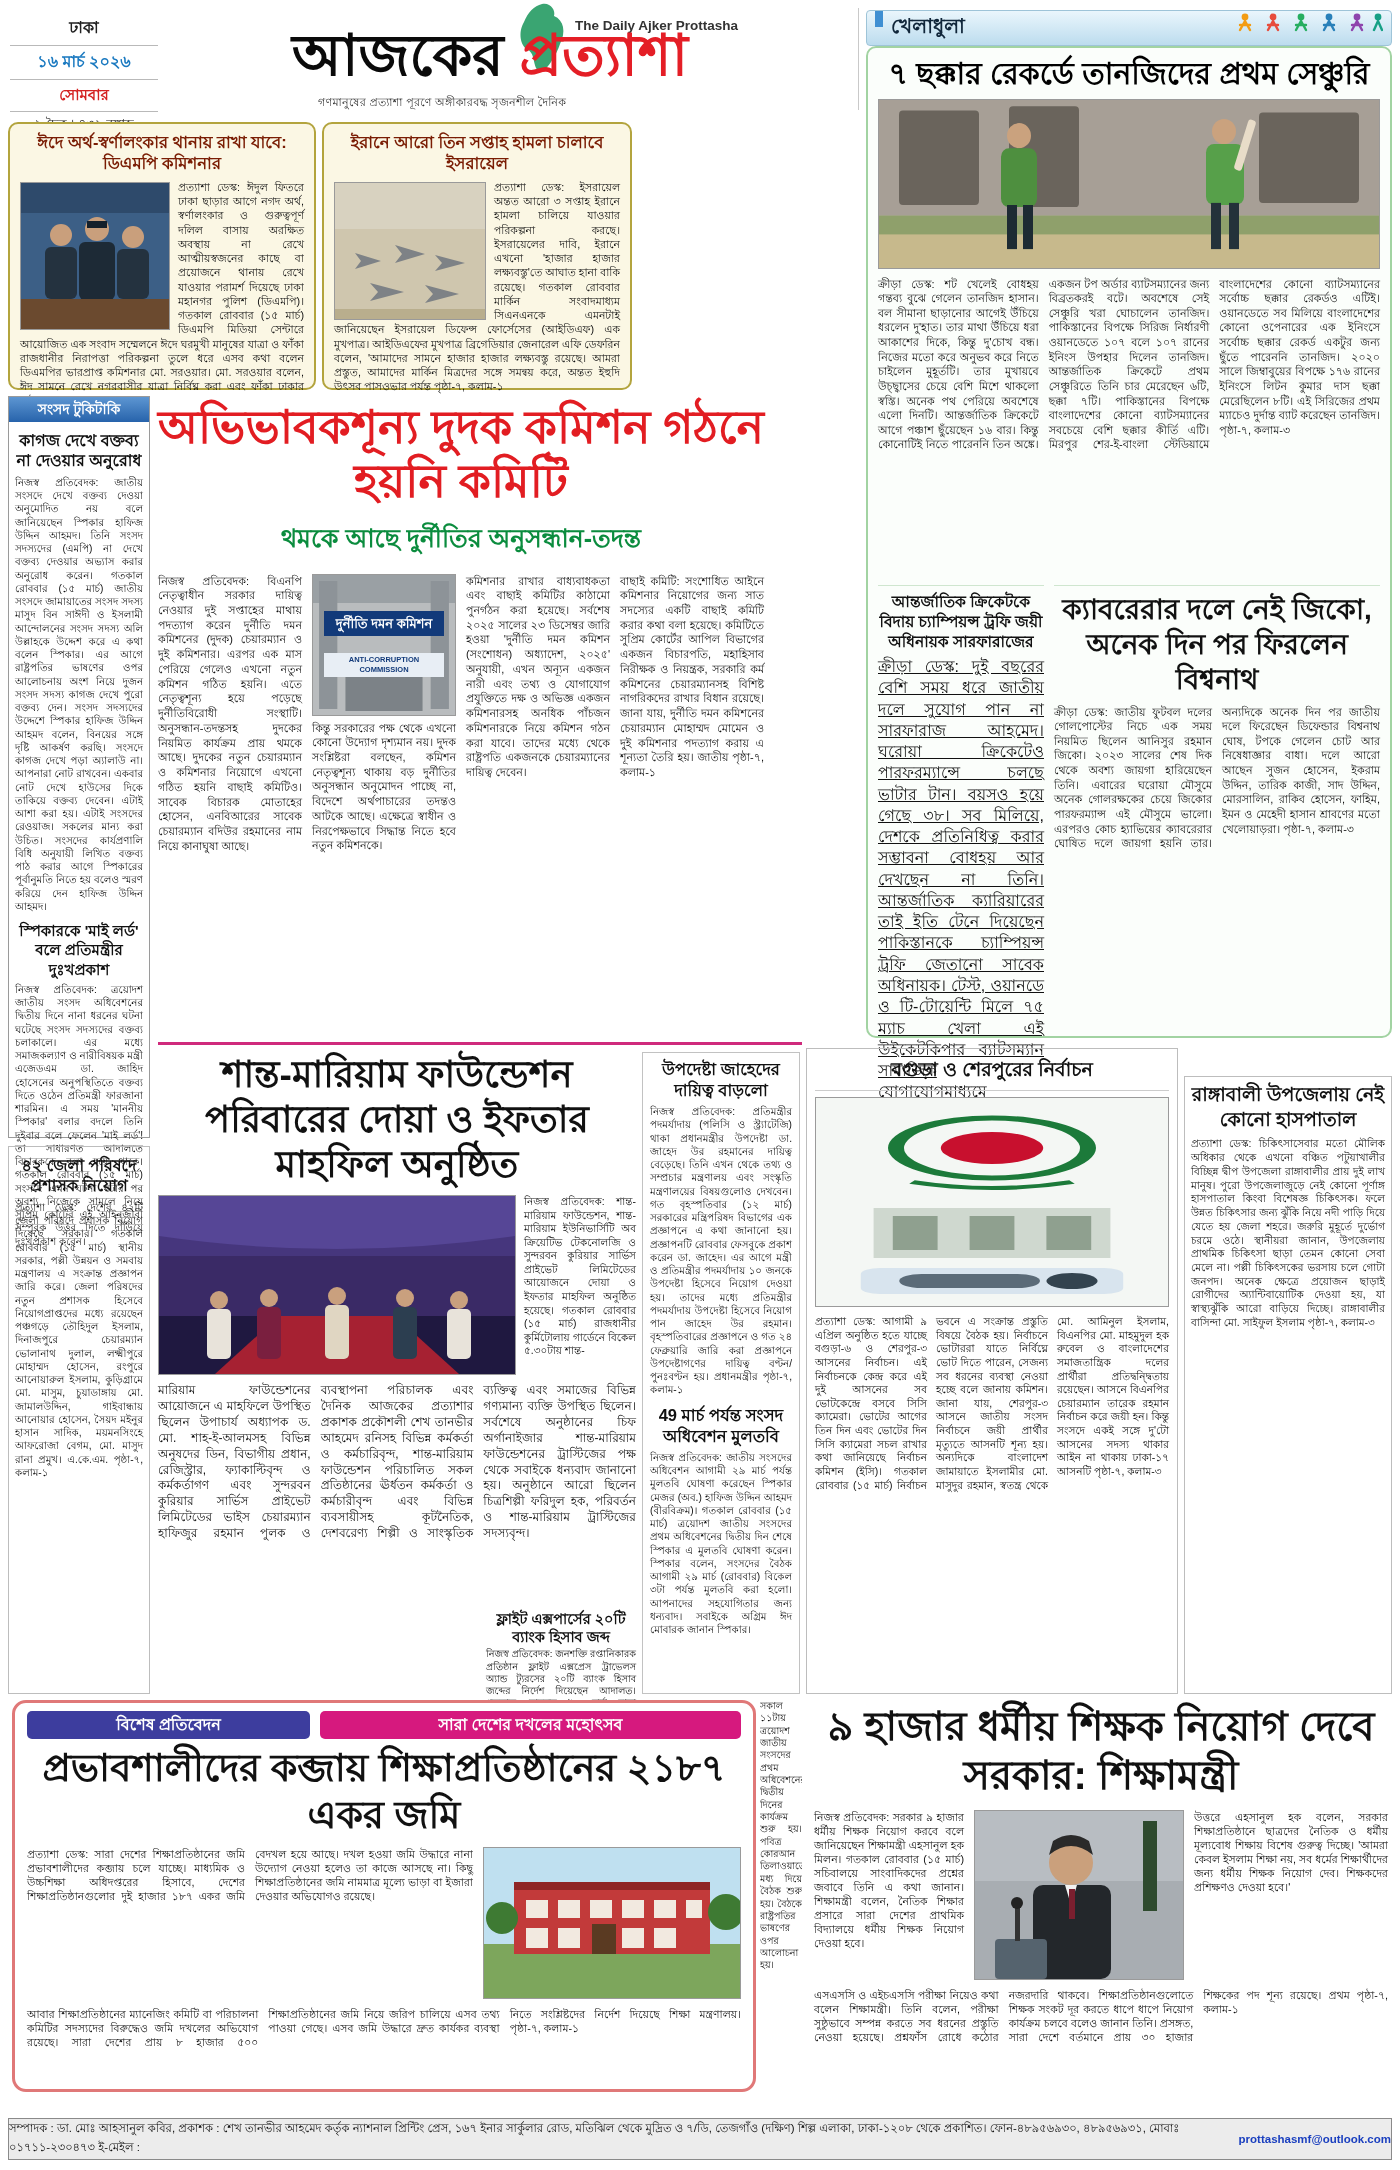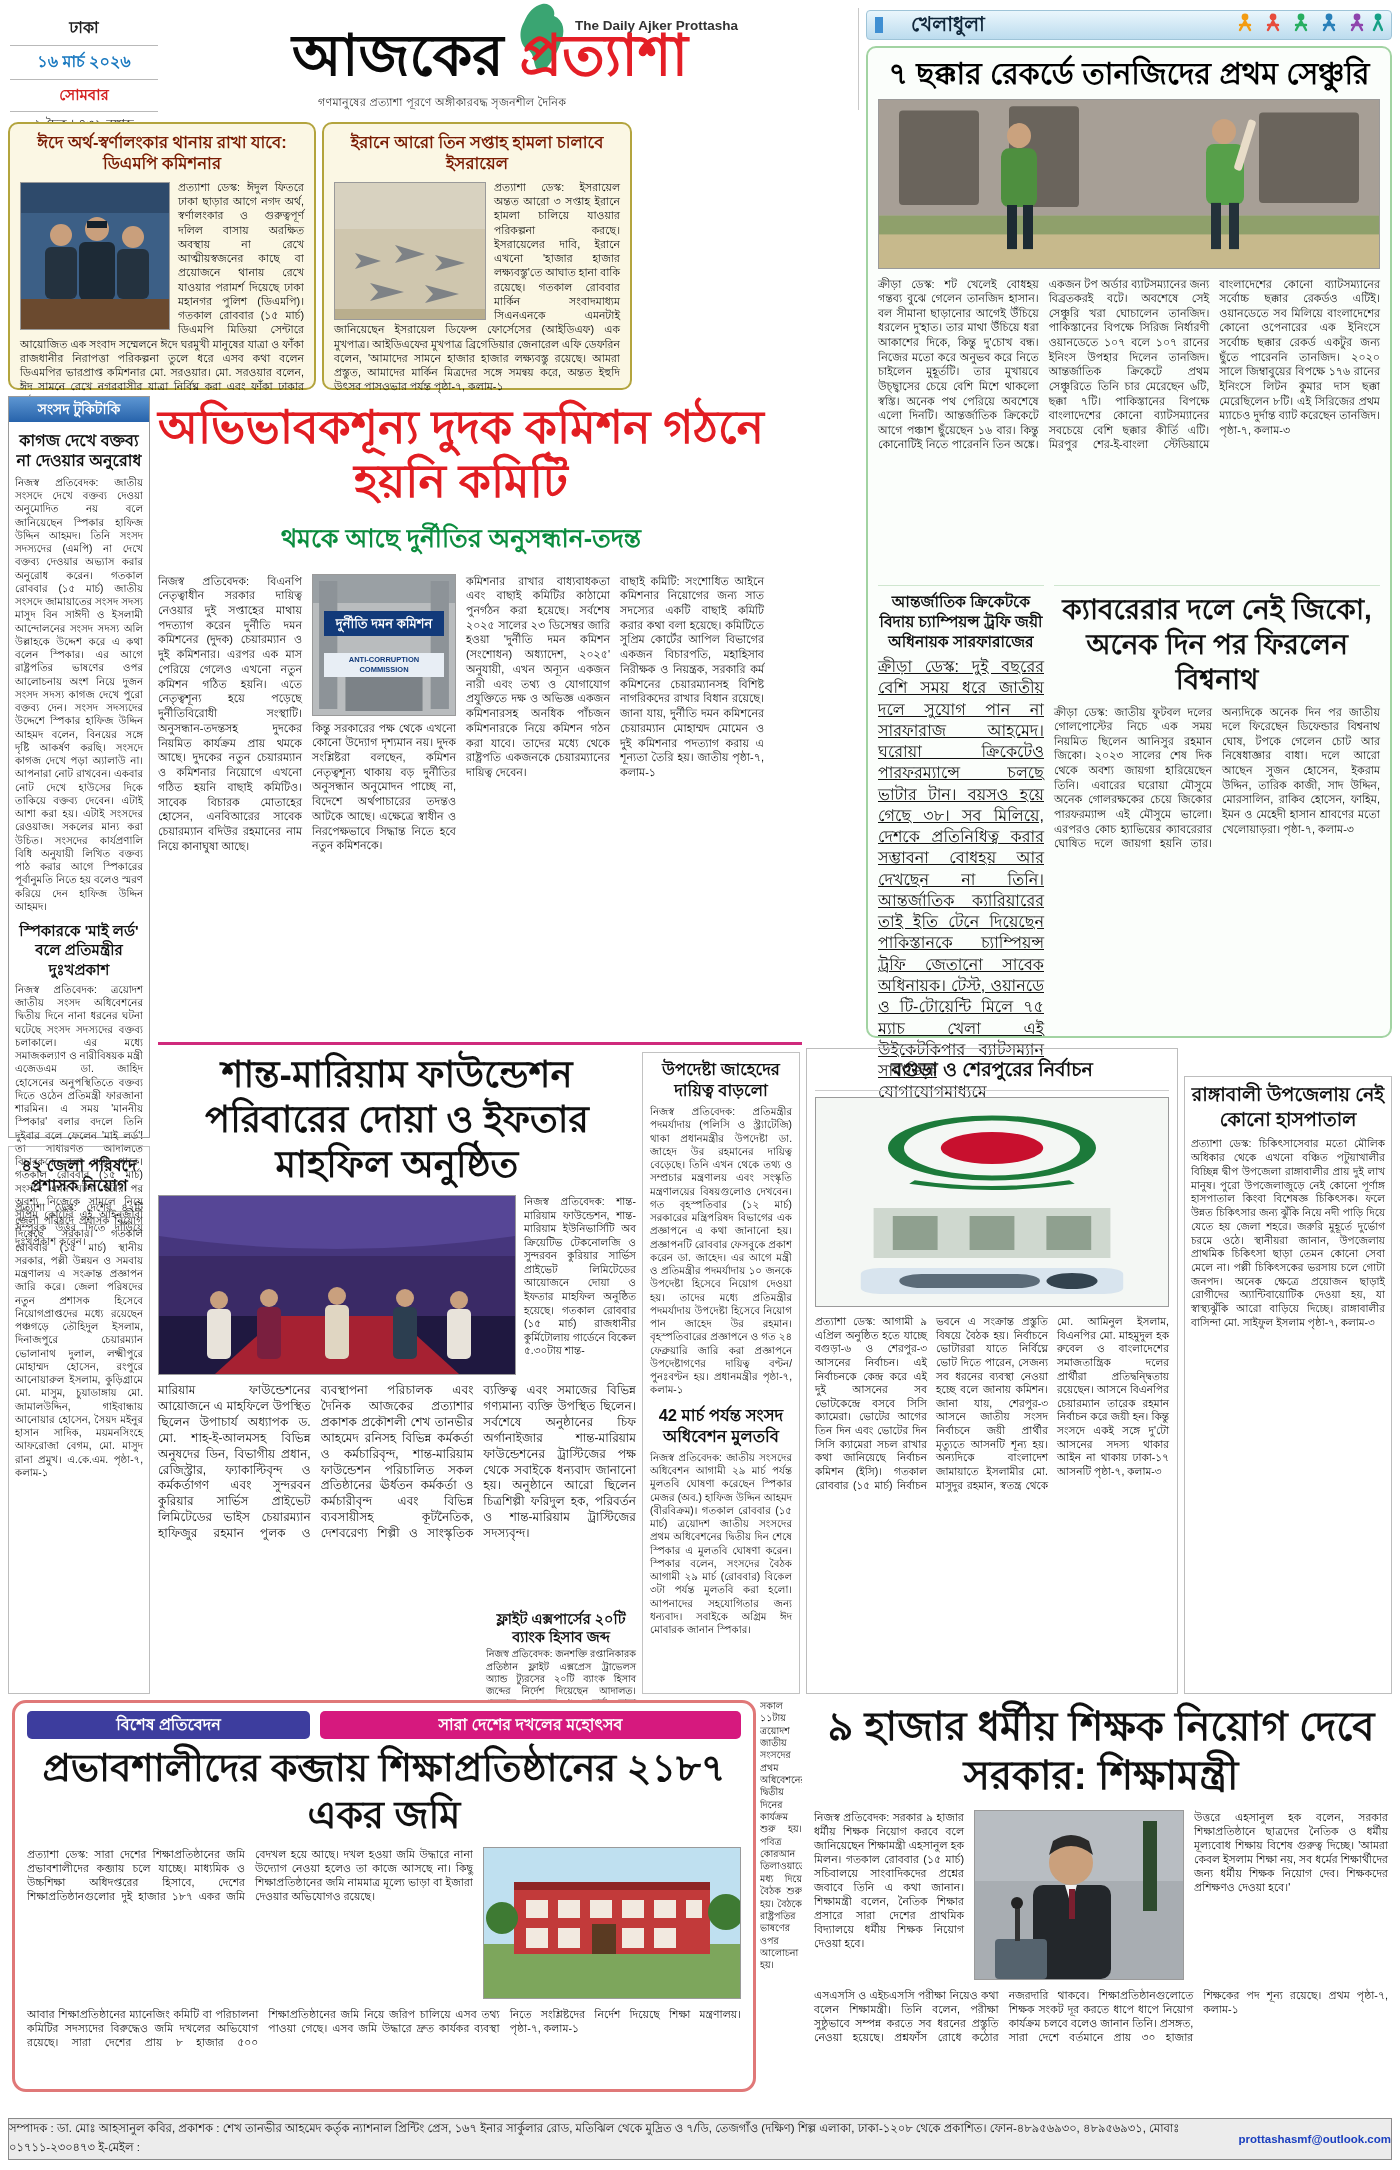--- a/index.html
+++ b/index.html
@@ -21,22 +21,22 @@
   .d-bangla{font-size:12.5px;color:#222;}
   #eng-title{left:575px;top:18px;font-size:13.5px;font-weight:bold;color:#333;}
   #logo{left:292px;top:26px;font-size:57px;font-weight:bold;line-height:1.05;white-space:nowrap;}
   #logo .lg-black{color:#0a0a0a;}
   #logo .lg-red{color:#e41e26;position:relative;z-index:2;}
   #map-blob{left:512px;top:2px;width:60px;height:72px;z-index:1;}
   #tagline{left:318px;top:94px;font-size:11px;color:#333;letter-spacing:.3px;}
   #mast-divider{left:858px;top:8px;width:0;height:102px;border-left:1px solid #c9c9c9;}
 
   
-  #sports-bar{left:866px;top:10px;width:526px;height:30px;border:1px solid #9ec4d8;border-radius:4px;
-      background:linear-gradient(#eaf6fc,#bcdcee);display:flex;align-items:center;padding:0 8px;box-sizing:border-box;gap:20px;}
+  #sports-bar{left:866px;top:10px;width:526px;height:36px;border:1px solid #9ec4d8;border-radius:4px;
+      background:linear-gradient(#eaf6fc,#bcdcee);display:flex;align-items:flex-start;padding:0 8px;box-sizing:border-box;}
   #sports-bar .bullet{width:8px;height:16px;background:#3f8fd2;margin-right:8px;}
   #sports-bar .lbl{font-size:20px;font-weight:bold;color:#10263a;flex:0 0 auto;}
   #sports-bar .icons{margin-left:auto;}
   #sports-box{left:866px;top:46px;width:526px;height:992px;border:2px solid #a2d3a2;border-radius:10px;
       background:#fbfefb;box-sizing:border-box;padding:8px 10px;}
   .sp-h1{font-size:30px;font-weight:bold;line-height:1.22;color:#000;}
   #photo-cricket{height:168px;margin:6px 0 8px 0;}
   .sp-body{font-size:11px;line-height:1.33;}
   #century-body{column-count:3;column-gap:10px;height:300px;margin-top:2px;}
   #sports-bottom{display:flex;gap:10px;margin-top:8px;}
@@ -347,21 +347,21 @@
   </div>
 
   <div class="abs" id="flight">
     <div class="ctr" id="flight-h">ফ্লাইট এক্সপার্সের ২০টি ব্যাংক হিসাব জব্দ</div>
     <div class="just" id="flight-body">নিজস্ব প্রতিবেদক: জনশক্তি রপ্তানিকারক প্রতিষ্ঠান ফ্লাইট এক্সপ্রেস ট্রাভেলস অ্যান্ড ট্যুরসের ২০টি ব্যাংক হিসাব জব্দের নির্দেশ দিয়েছেন আদালত। গতকাল রোববার (১৫ মার্চ) ঢাকা মহানগর জ্যেষ্ঠ বিশেষ জজ আদালত সিআইডির আবেদনের পরিপ্রেক্ষিতে এ আদেশ দেন। স্থিতি পৃষ্ঠা-৭, কলাম-১</div>
   </div>
 
   <div class="abs" id="jahed-col">
     <div class="mid-h ctr">উপদেষ্টা জাহেদের দায়িত্ব বাড়লো</div>
     <div class="mid-body just">নিজস্ব প্রতিবেদক: প্রতিমন্ত্রীর পদমর্যাদায় (পলিসি ও স্ট্র্যাটেজি) থাকা প্রধানমন্ত্রীর উপদেষ্টা ডা. জাহেদ উর রহমানের দায়িত্ব বেড়েছে। তিনি এখন থেকে তথ্য ও সম্প্রচার মন্ত্রণালয় এবং সংস্কৃতি মন্ত্রণালয়ের বিষয়গুলোও দেখবেন। গত বৃহস্পতিবার (১২ মার্চ) সরকারের মন্ত্রিপরিষদ বিভাগের এক প্রজ্ঞাপনে এ কথা জানানো হয়। প্রজ্ঞাপনটি রোববার ফেসবুকে প্রকাশ করেন ডা. জাহেদ। এর আগে মন্ত্রী ও প্রতিমন্ত্রীর পদমর্যাদায় ১০ জনকে উপদেষ্টা হিসেবে নিয়োগ দেওয়া হয়। তাদের মধ্যে প্রতিমন্ত্রীর পদমর্যাদায় উপদেষ্টা হিসেবে নিয়োগ পান জাহেদ উর রহমান। বৃহস্পতিবারের প্রজ্ঞাপনে ও গত ২৪ ফেব্রুয়ারি জারি করা প্রজ্ঞাপনে উপদেষ্টাগণের দায়িত্ব বণ্টন/পুনঃবণ্টন হয়। প্রধানমন্ত্রীর পৃষ্ঠা-৭, কলাম-১</div>
-    <div class="mid-h ctr" style="margin-top:8px;">42 মার্চ পর্যন্ত সংসদ অধিবেশন মুলতবি</div>
+    <div class="mid-h ctr" style="margin-top:8px;">49 মার্চ পর্যন্ত সংসদ অধিবেশন মুলতবি</div>
     <div class="mid-body just">নিজস্ব প্রতিবেদক: জাতীয় সংসদের অধিবেশন আগামী ২৯ মার্চ পর্যন্ত মুলতবি ঘোষণা করেছেন স্পিকার মেজর (অব.) হাফিজ উদ্দিন আহমদ (বীরবিক্রম)। গতকাল রোববার (১৫ মার্চ) ত্রয়োদশ জাতীয় সংসদের প্রথম অধিবেশনের দ্বিতীয় দিন শেষে স্পিকার এ মুলতবি ঘোষণা করেন। স্পিকার বলেন, সংসদের বৈঠক আগামী ২৯ মার্চ (রোববার) বিকেল ৩টা পর্যন্ত মুলতবি করা হলো। আপনাদের সহযোগিতার জন্য ধন্যবাদ। সবাইকে অগ্রিম ঈদ মোবারক জানান স্পিকার।</div>
   </div>
   <div class="abs just" id="session-cont">সকাল ১১টায় ত্রয়োদশ জাতীয় সংসদের প্রথম অধিবেশনের দ্বিতীয় দিনের কার্যক্রম শুরু হয়। পবিত্র কোরআন তিলাওয়াতের মধ্য দিয়ে বৈঠক শুরু হয়। বৈঠকে রাষ্ট্রপতির ভাষণের ওপর আলোচনা হয়।</div>
 
   <div class="abs" id="votecenter">
     <div class="ctr" id="vc-kicker">বগুড়া ও শেরপুরের নির্বাচন</div>
     <div id="vc-row">
       <div class="photo" id="photo-ec">
         <svg viewBox="0 0 110 208" preserveAspectRatio="none">
           <rect width="110" height="208" fill="#f4f7f4"></rect>

